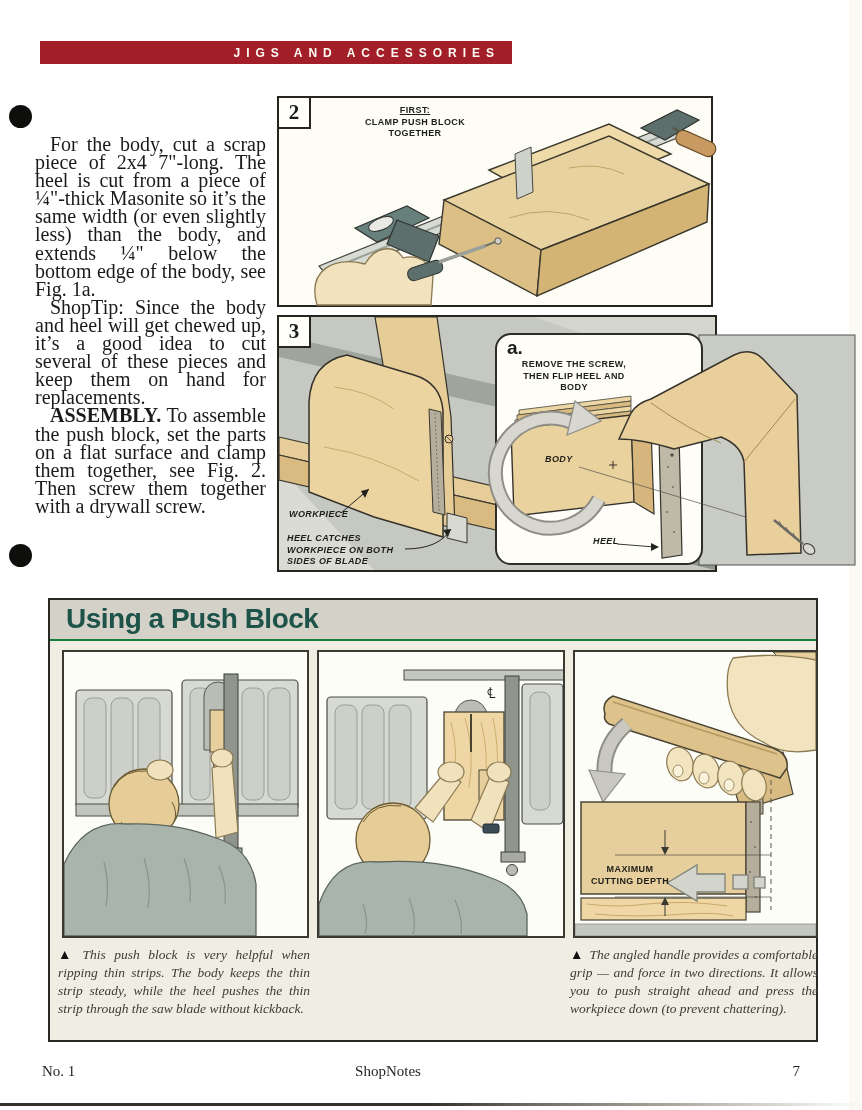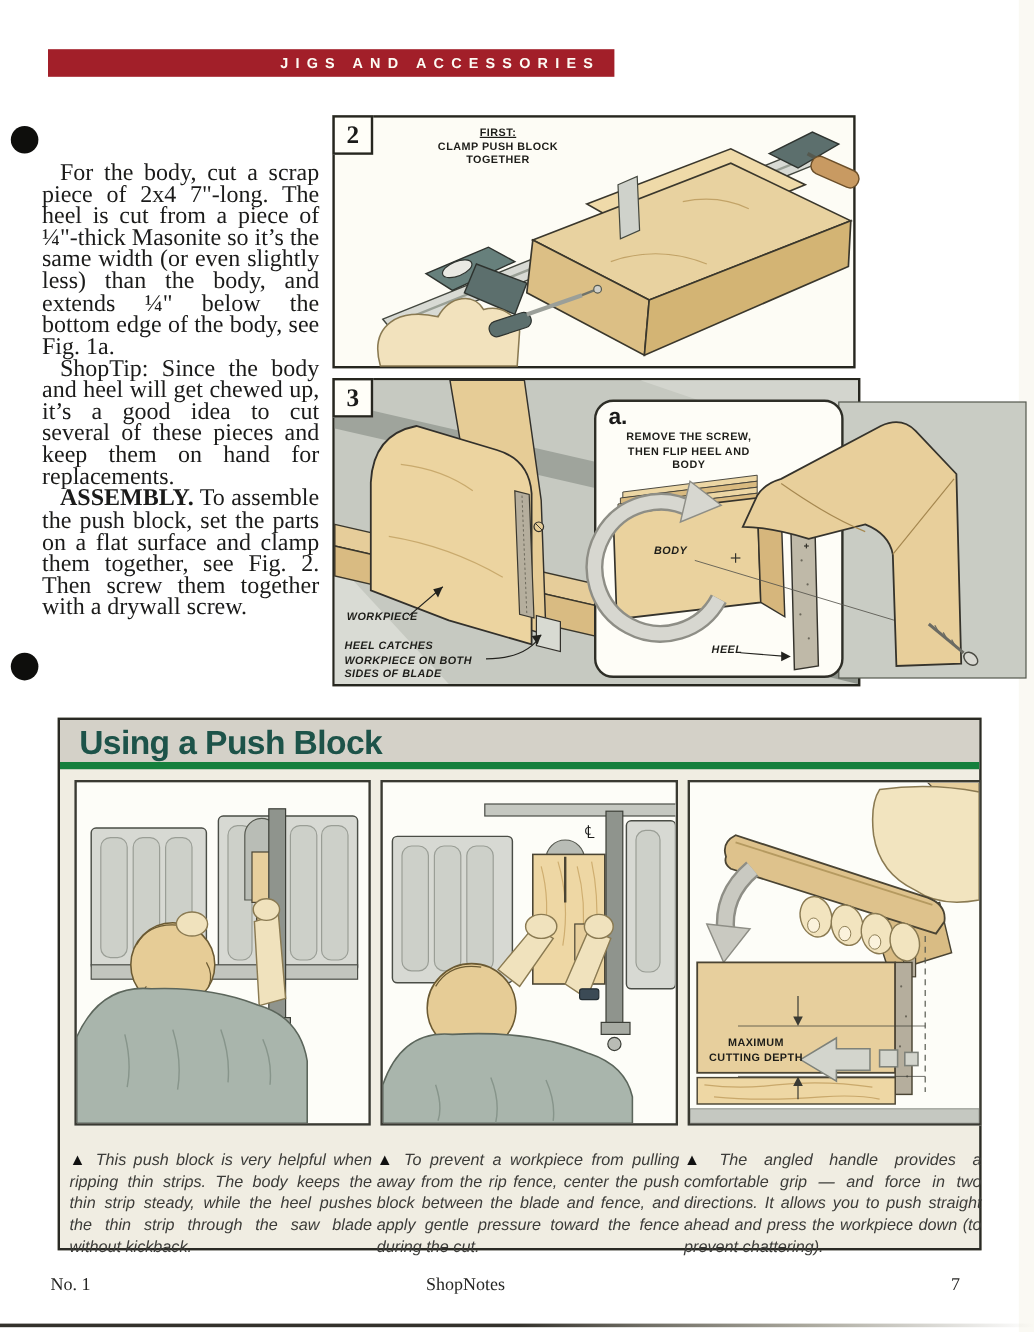--- a/index.html
+++ b/index.html
@@ -35,29 +35,29 @@
   .inset-svg{z-index:3;}
   .inset-letter{position:absolute;left:228px;top:20px;font-family:"Liberation Sans",sans-serif;
     font-weight:bold;font-size:19px;z-index:5;}
   .inset-note{left:236px;top:42px;width:118px;text-align:center;}
   .lbl-body{left:266px;top:137px;font-style:italic;}
   .lbl-heel{left:314px;top:219px;font-style:italic;}
 
   .using-box{position:absolute;left:48px;top:598px;width:770px;height:444px;box-sizing:border-box;
     border:2.5px solid #2a2a24;background:#f0ede2;}
   .using-header{position:absolute;left:0;top:0;width:100%;height:41px;background:#d4d1c8;
-    border-bottom:6px solid #15803d;box-sizing:border-box;}
+    border-bottom:2px solid #15803d;box-sizing:border-box;}
   .using-title{font-family:"Liberation Sans",sans-serif;font-weight:bold;font-size:28px;
     color:#1d5349;letter-spacing:-0.5px;padding:3px 0 0 16px;margin:0;}
   .panel{position:absolute;box-sizing:border-box;border:2px solid #3a3a32;background:#fdfdf8;overflow:hidden;}
   .panel1{left:62px;top:650px;width:247px;height:288px;}
   .panel2{left:317px;top:650px;width:248px;height:288px;}
   .panel3{left:573px;top:650px;width:245px;height:288px;}
-  .caption{position:absolute;top:946px;font-family:Liberation Sans, sans-serif;font-size:13.5px;
-    font-style:italic;color:#3c3c39;line-height:18px;text-align:justify;margin-top:12px;}
+  .caption{position:absolute;top:946px;font-family:Liberation Serif, serif;font-size:13.5px;
+    font-style:italic;color:#3c3c39;line-height:18px;text-align:justify;}
   .cap1{left:58px;width:252px;} .cap2{left:314px;width:252px;} .cap3{left:570px;width:248px;}
   .cap-marker{font-style:normal;color:#111;padding-right:6px;}
   .depth-label{left:10px;top:212px;width:90px;text-align:center;}
   .centerline{position:absolute;left:168px;top:30px;font-family:"Liberation Serif",serif;
     font-size:15px;z-index:5;}
   .footer{position:absolute;top:1063px;font-size:15px;color:#262624;}
   .footer-issue{left:42px;} .footer-mag{left:288px;width:200px;text-align:center;} .footer-page{left:770px;width:30px;text-align:right;}
 </style>
 </head>
 <body>
@@ -332,23 +332,20 @@
       <rect x="179" y="225" width="11" height="11" fill="#d3d5cd" stroke="#7e827a" stroke-width="1.3"></rect>
 
       <rect x="0" y="272" width="241" height="12" fill="#c5c8c1" stroke="#8a8e86" stroke-width="0.8"></rect>
     </svg>
     <div class="figlabel depth-label">MAXIMUM CUTTING DEPTH</div>
   </div>
 
   <div class="caption cap1">
     <span class="cap-marker">▲</span><span>This push block is very helpful when ripping thin strips. The body keeps the thin strip steady, while the heel pushes the thin strip through the saw blade without kickback.</span>
   </div>
-  <div class="caption cap2">
-    <span class="cap-marker">▲</span><span>To prevent a workpiece from pulling away from the rip fence, center the push block between the blade and fence, and apply gentle pressure toward the fence during the cut.</span>
-  </div>
   <div class="caption cap3">
     <span class="cap-marker">▲</span><span>The angled handle provides a comfortable grip — and force in two directions. It allows you to push straight ahead and press the workpiece down (to prevent chattering).</span>
   </div>
 
   <div class="footer footer-issue">No. 1</div>
   <div class="footer footer-mag">ShopNotes</div>
   <div class="footer footer-page">7</div>
 
   <div class="bottom-edge"></div>
 </div>

